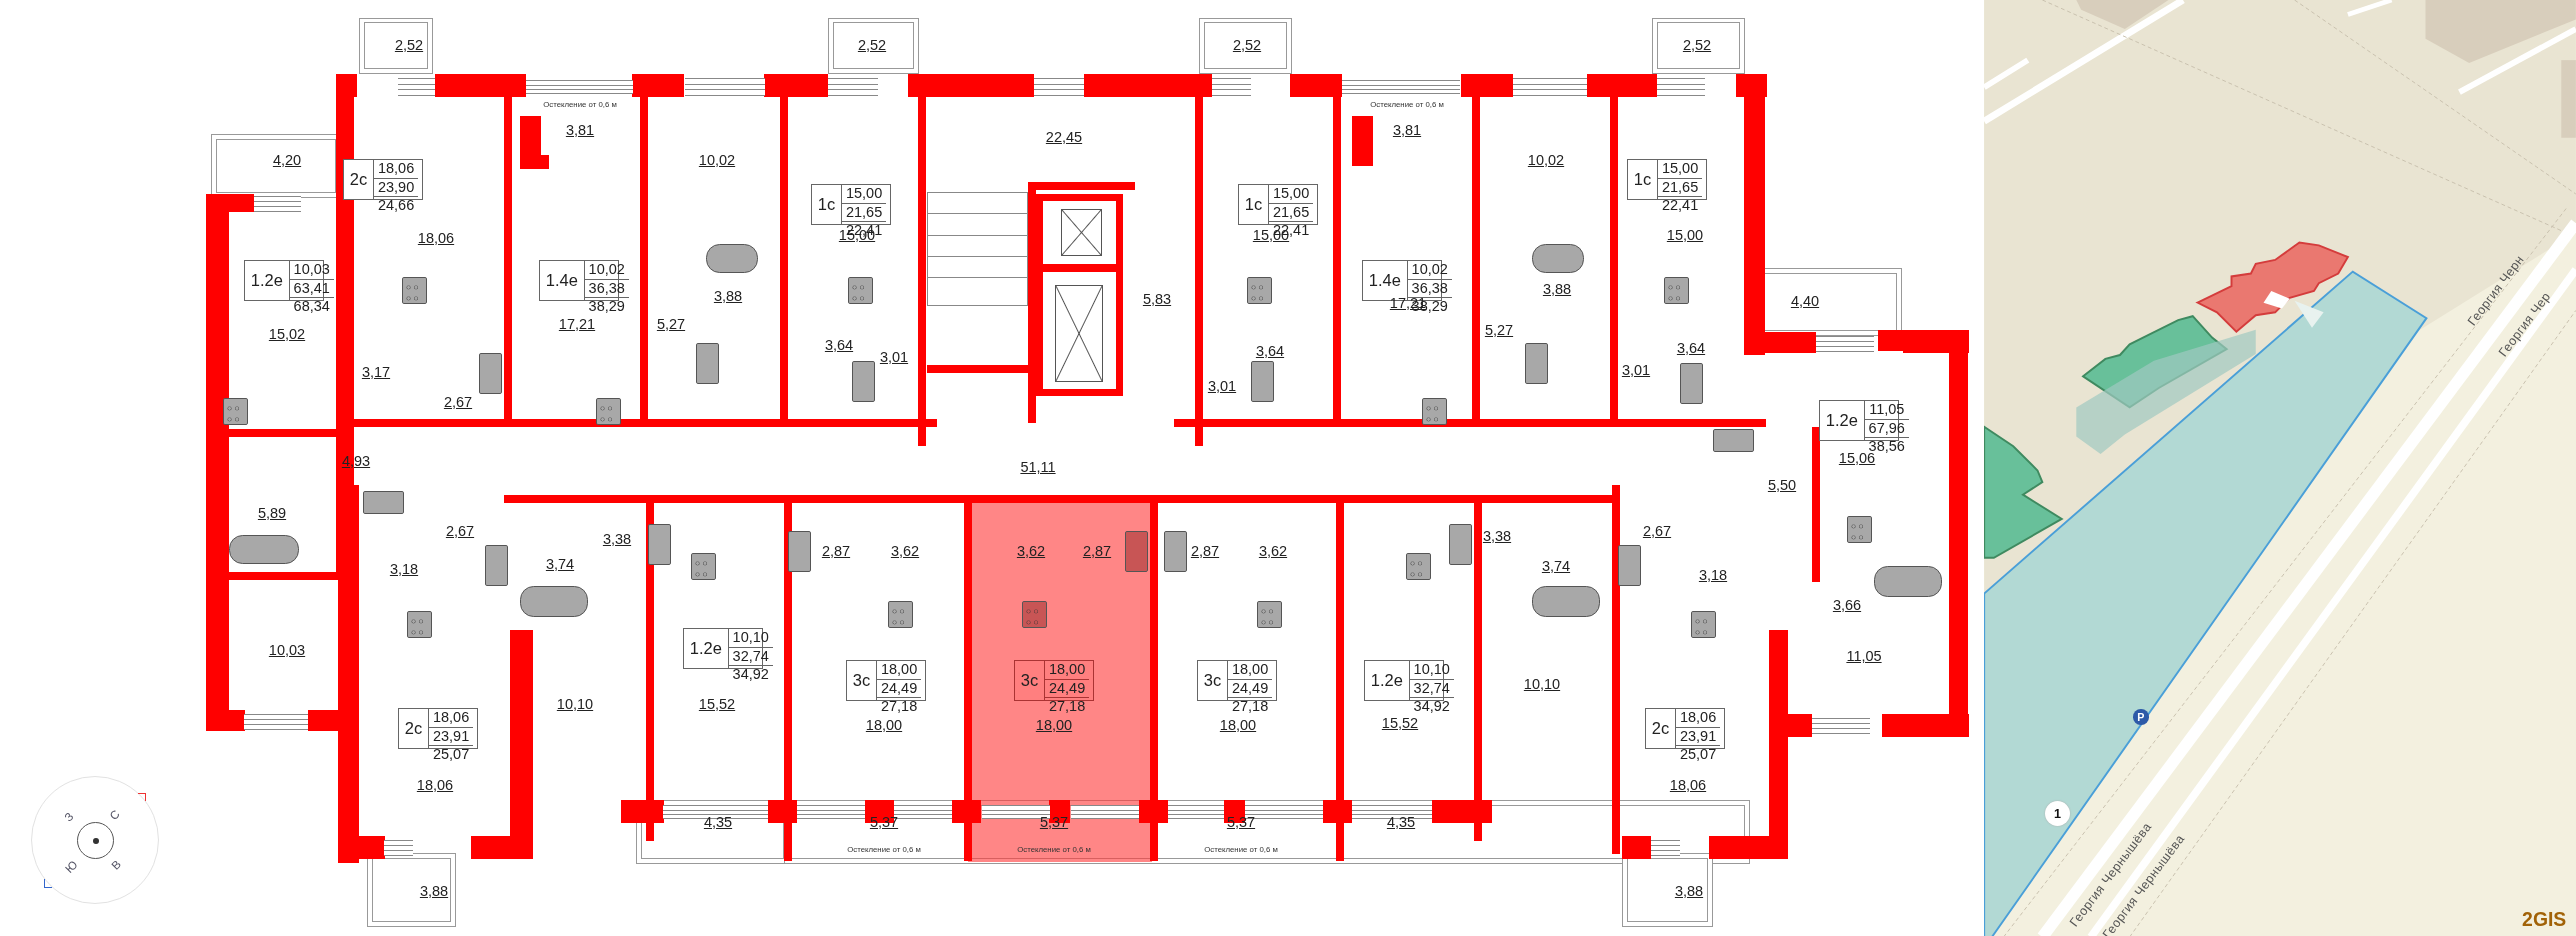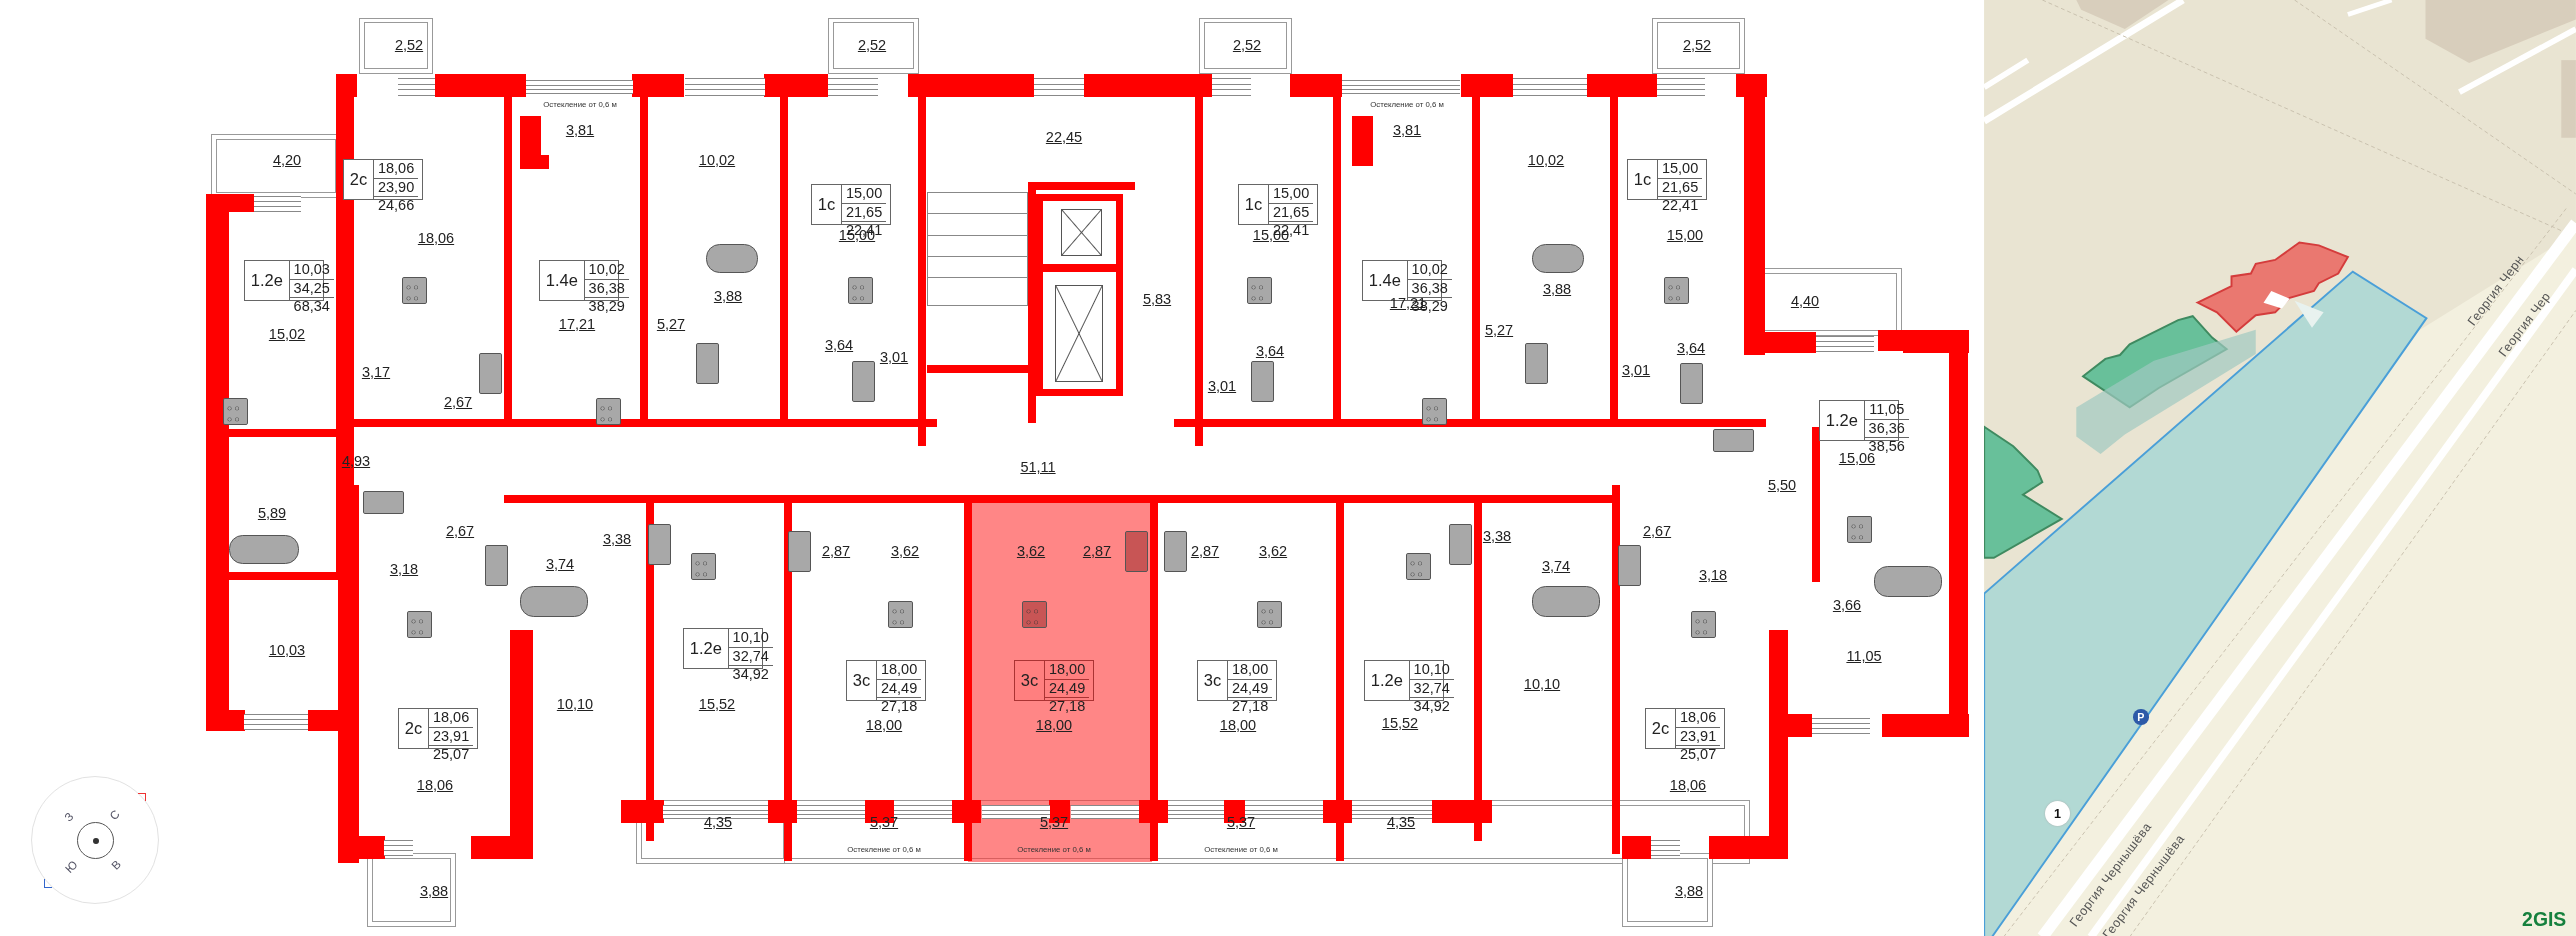--- a/index.html
+++ b/index.html
@@ -27,21 +27,21 @@
     linear-gradient(to top right,transparent calc(50% - 1px),#555 50%,transparent calc(50% + 1px)),
     linear-gradient(to top left,transparent calc(50% - 1px),#555 50%,transparent calc(50% + 1px));}
   .stairs{position:absolute;border:1px solid #888;box-sizing:border-box;background:
     repeating-linear-gradient(to bottom,#fff 0,#fff 20.4px,#888 20.4px,#888 21.3px);}
   
   #compass{position:absolute;left:31px;top:776px;width:128px;height:128px;border:1.9px solid #e2e2e2;border-radius:50%;box-sizing:border-box;}
   #compass .inner{position:absolute;left:45px;top:45px;width:37px;height:37px;border:1.9px solid #555;border-radius:50%;box-sizing:border-box;}
   #compass .dot{position:absolute;left:61px;top:61px;width:5.8px;height:5.8px;border-radius:50%;background:#333;}
   #compass .d{position:absolute;font-size:11.6px;color:#556;}
   .street{position:absolute;font-size:12.6px;color:#555;transform-origin:0 0;white-space:nowrap;letter-spacing:0.5px;}
-  .watermark{position:absolute;right:9.7px;bottom:5.8px;font-size:19.4px;font-weight:bold;color:#15803d;}
+  .watermark{position:absolute;right:9.7px;bottom:5.8px;font-size:19.4px;font-weight:bold;color:#a16207;}
   .pin{position:absolute;width:25px;height:25px;border-radius:50%;background:#fff;font-size:12.6px;font-weight:bold;display:flex;align-items:center;justify-content:center;color:#111;box-shadow:0 0 1.9px #aaa;}
   .parking{position:absolute;width:15.5px;height:15.5px;border-radius:50%;background:#2d5aa8;color:#fff;font-size:10.7px;font-weight:bold;display:flex;align-items:center;justify-content:center;}
 </style>
 </head>
 <body>
 
 <div id="plan">
 
   <div class="balc" style="left:359px;top:17.5px;width:74px;height:56px;"></div>
   <div class="balc" style="left:828px;top:17.5px;width:91px;height:56px;"></div>
@@ -197,21 +197,21 @@
   <div class="fx" style="left:696px;top:343px;width:23px;height:41px;"></div>
   <div class="fx" style="left:852px;top:361px;width:23px;height:41px;"></div>
   <div class="fx" style="left:1251px;top:361px;width:23px;height:41px;"></div>
   <div class="fx" style="left:1525px;top:343px;width:23px;height:41px;"></div>
   <div class="fx" style="left:1680px;top:363px;width:23px;height:41px;"></div>
 
   <div class="apt" style="left:244px;top:260px;width:80px;height:41px;">
     <div class="t">1.2e</div>
     <div class="v">
         <span>10,03</span>
-        <span>34,25</span>
+        <span>63,41</span>
         <span>68,34</span>
       </div>
   </div>
   <div class="apt" style="left:343px;top:159px;width:80px;height:41px;">
     <div class="t">2c</div>
     <div class="v">
         <span>18,06</span>
         <span>23,90</span>
         <span>24,66</span>
       </div>
@@ -253,21 +253,21 @@
     <div class="v">
         <span>15,00</span>
         <span>21,65</span>
         <span>22,41</span>
       </div>
   </div>
   <div class="apt" style="left:1819px;top:400px;width:80px;height:41px;">
     <div class="t">1.2e</div>
     <div class="v">
         <span>11,05</span>
-        <span>36,36</span>
+        <span>67,96</span>
         <span>38,56</span>
       </div>
   </div>
   <div class="apt" style="left:398px;top:708px;width:80px;height:41px;">
     <div class="t">2c</div>
     <div class="v">
         <span>18,06</span>
         <span>23,91</span>
         <span>25,07</span>
       </div>

